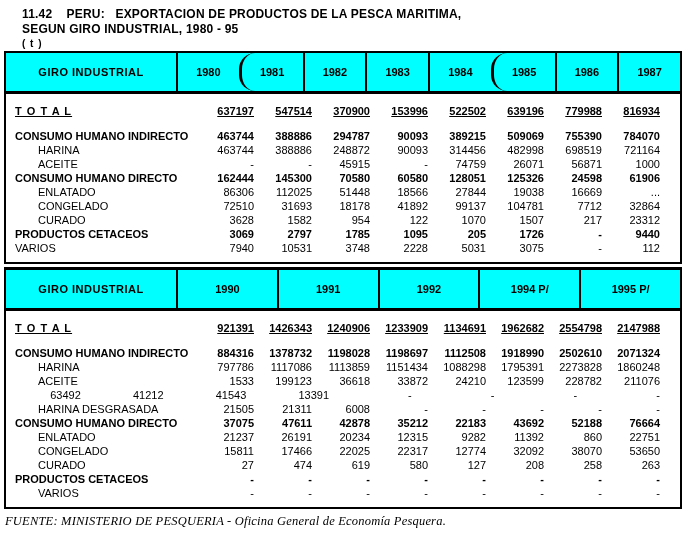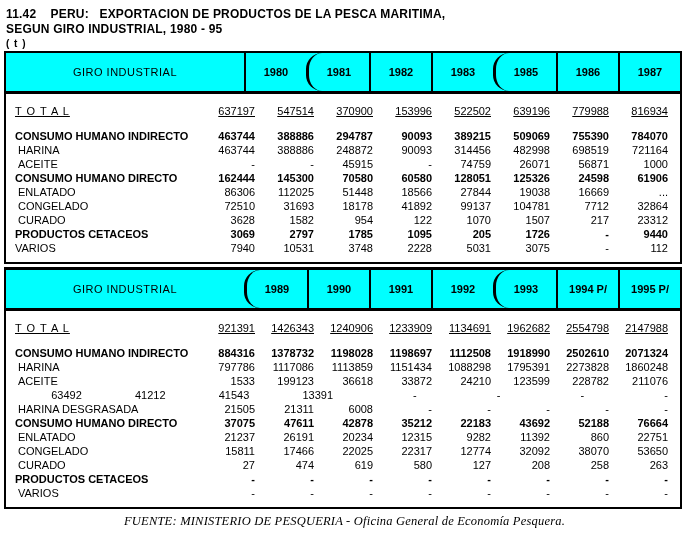--- a/index.html
+++ b/index.html
@@ -4,21 +4,21 @@
 <style>
   * { margin: 0; padding: 0; box-sizing: border-box; }
   html, body { width: 684px; height: 544px; background: #FFFFFF; overflow: hidden; }
   body {
     font-family: "Liberation Sans", "DejaVu Sans", sans-serif;
     color: #000000;
   }
   .page { width: 684px; height: 544px; position: relative; }
 
   
-  .title-block { padding: 7px 8px 0 6px; }
+  .title-block { padding: 7px 8px 0 6px; margin-left: 16px; }
   .title-line {
     font-size: 12px;
     font-weight: bold;
     line-height: 15px;
     white-space: pre;
     letter-spacing: 0.2px;
   }
   .unit-label {
     font-size: 10px;
     font-weight: bold;
@@ -34,82 +34,82 @@
     background: #FFFFFF;
   }
   .tbl + .tbl { margin-top: 3px; border-top-width: 3px; }
 
   .thead {
     display: flex;
     height: 41px;
     border-bottom: 3px solid #000;
   }
   .th-label {
-    width: 238px;
+    width: 170px;
     display: flex;
     align-items: center;
     justify-content: center;
     font-size: 11px;
-    font-weight: normal;
+    font-weight: bold;
     letter-spacing: 0.5px;
   }
   .th-year {
     flex: 1;
     display: flex;
     align-items: center;
     justify-content: center;
     font-size: 11px;
     font-weight: bold;
     border-left: 2px solid #000;
   }
   .th-year.thick { border-left-width: 3px; border-radius: 16px; }
 
   .tbody { padding: 0; }
   .tr { display: flex; height: 14px; line-height: 14px; font-size: 11px; }
-  .tr.row-total { height: 15px; line-height: 15px; font-weight: normal; }
+  .tr.row-total { height: 15px; line-height: 15px; font-weight: bold; }
   .tr.row-total .td-label, .tr.row-total .td-num {
     text-decoration: underline;
   }
   .tr.row-total .td-label { letter-spacing: 1px; }
   .tr.row-group { font-weight: bold; }
   .tr.row-spacer { height: 10px; }
   .tr.row-spacer-sm { height: 7px; }
   .td-label { width: 198px; padding-left: 9px; white-space: nowrap; overflow: hidden; }
-  .td-label.indent { padding-left: 12px; }
+  .td-label.indent { padding-left: 32px; }
   .td-num { flex: 1; text-align: right; padding-right: 8px; white-space: nowrap; }
-  .td-num.last { padding-right: 12px; }
+  .td-num.last { padding-right: 20px; }
 
   
   .footer {
     margin: 5px 0 0 5px;
     font-family: "Liberation Serif", "DejaVu Serif", serif;
     font-style: italic;
     font-size: 12.5px;
     letter-spacing: 0.2px;
-    text-align: center;
   }
 </style>
 </head>
 <body>
 
 <div class="page">
   <div class="title-block">
     <div class="title-line">11.42    PERU:   EXPORTACION DE PRODUCTOS DE LA PESCA MARITIMA,</div>
     <div class="title-line">SEGUN GIRO INDUSTRIAL, 1980 - 95</div>
     <div class="unit-label">( t )</div>
   </div>
 
   <div id="tables-container">
       <div class="tbl" style="border-color: rgb(0, 0, 0);">
         <div class="thead" style="background: rgb(0, 255, 255);">
           <div class="th-label">GIRO  INDUSTRIAL</div>
           <div class="th-year">1980</div>
           <div class="th-year thick">1981</div>
           <div class="th-year">1982</div>
           <div class="th-year">1983</div>
+          <div class="th-year">1984</div>
           <div class="th-year thick">1985</div>
           <div class="th-year">1986</div>
           <div class="th-year">1987</div>
         </div>
         <div class="tbody">
           <div class="tr row-spacer"></div>
           <div class="tr row-total">
             <div class="td-label">T O T A L</div>
             <div class="td-num">637197</div>
             <div class="td-num">547514</div>
@@ -219,25 +219,23 @@
             <div class="td-num">3075</div>
             <div class="td-num">-</div>
             <div class="td-num last">112</div>
           </div>
           <div class="tr row-spacer-sm"></div>
         </div>
       </div>
       <div class="tbl" style="border-color: rgb(0, 0, 0);">
         <div class="thead" style="background: rgb(0, 255, 255);">
           <div class="th-label">GIRO  INDUSTRIAL</div>
-          <div class="th-year thick">1989</div>
           <div class="th-year">1990</div>
           <div class="th-year">1991</div>
           <div class="th-year">1992</div>
-          <div class="th-year thick">1993</div>
           <div class="th-year">1994 P/</div>
           <div class="th-year">1995 P/</div>
         </div>
         <div class="tbody">
           <div class="tr row-spacer"></div>
           <div class="tr row-total">
             <div class="td-label">T O T A L</div>
             <div class="td-num">921391</div>
             <div class="td-num">1426343</div>
             <div class="td-num">1240906</div>

